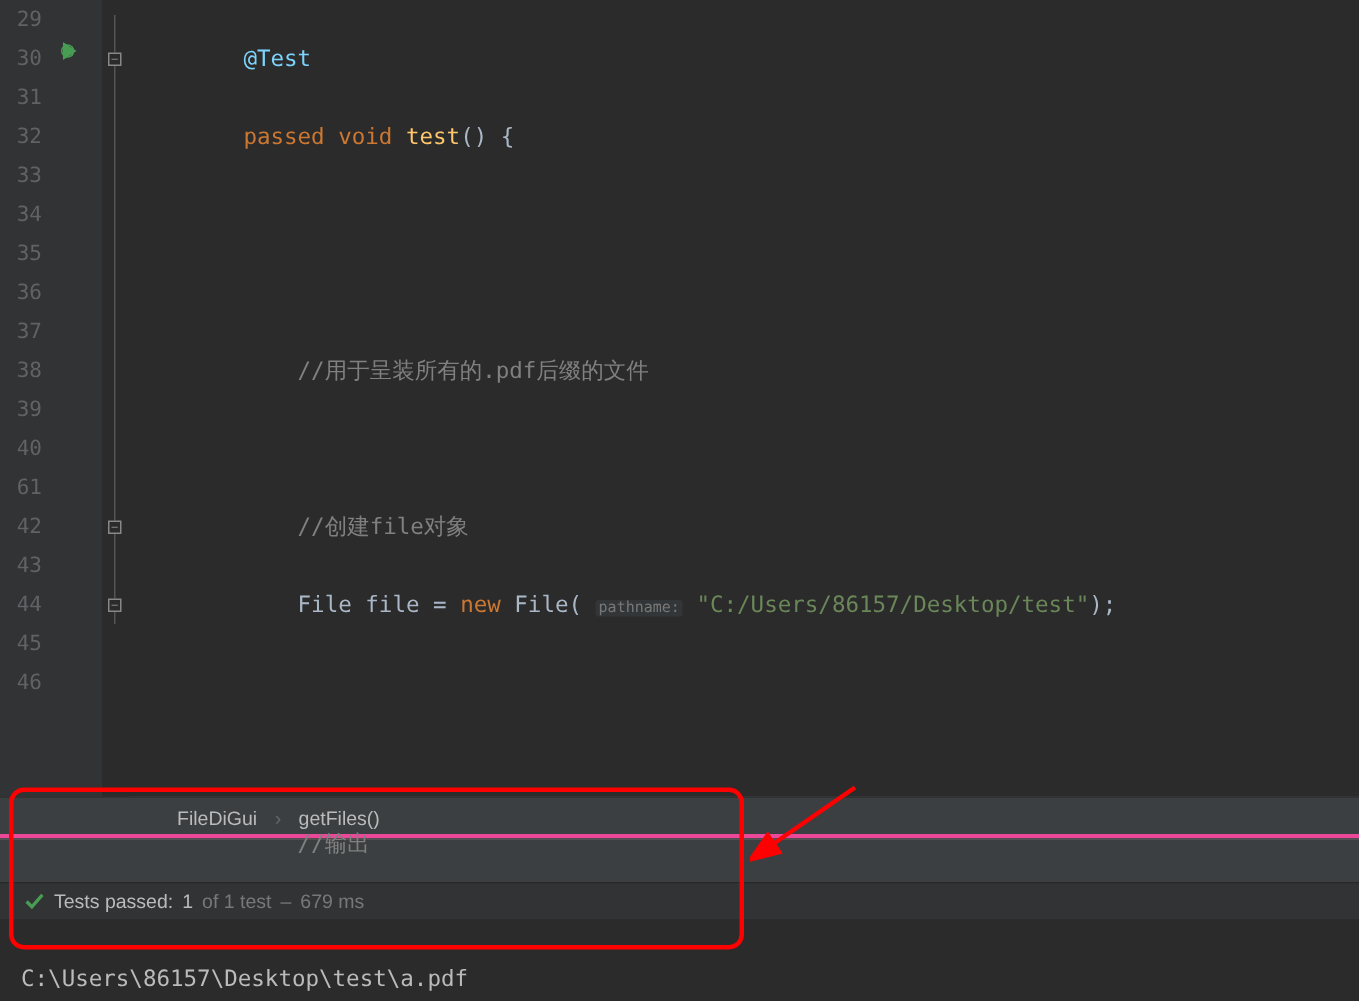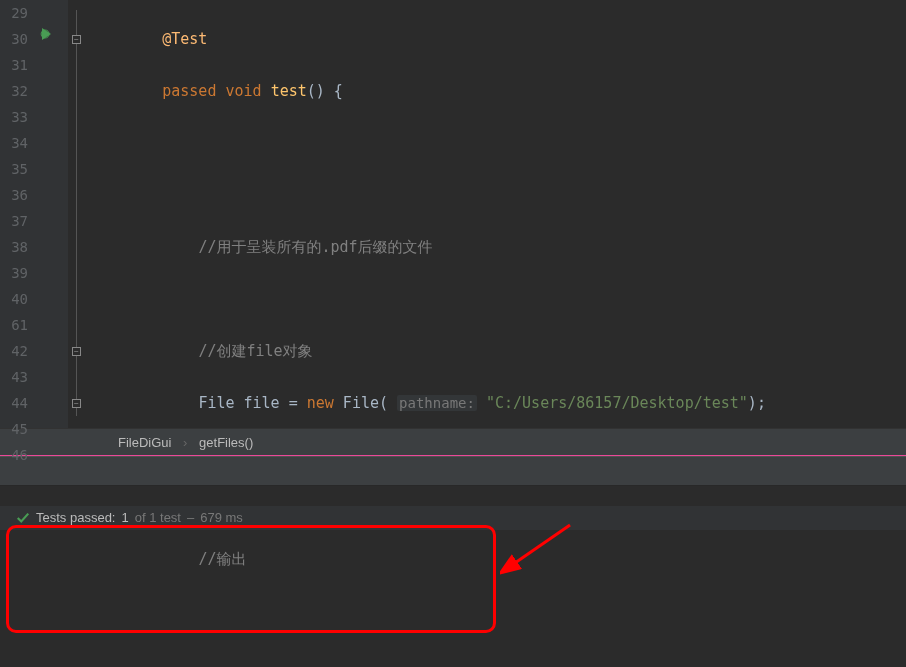--- a/index.html
+++ b/index.html
@@ -7,21 +7,21 @@
   background: #2b2b2b;
   font-family: 'Consolas', 'Monaco', monospace;
   font-size: 15px;
   width: 906px;
   height: 667px;
   overflow: hidden;
   position: relative;
 }
 .editor-area {
   display: flex;
-  height: 428px;
+  height: 531px;
   background: #2b2b2b;
 }
 .gutter {
   background: #313335;
   width: 68px;
   flex-shrink: 0;
   display: flex;
 }
 .line-numbers {
   width: 32px;
@@ -69,59 +69,58 @@
   color: #888;
 }
 .code {
   flex: 1;
   padding-left: 4px;
   line-height: 26px;
   color: #a9b7c6;
   white-space: pre;
 }
 .kw { color: #cc7832; }
-.anno { color: #fdba74; }
+.anno { color: #7dd3fc; }
 .str { color: #6a8759; }
 .cmt { color: #808080; text-align: right; }
 .meth { color: #ffc66d; }
-.hint { color: #787878; background: #333638; padding: 0 2px; border-radius: 2px; font-size: 14px;}
+.hint { color: #787878; background: #333638; padding: 0 2px; border-radius: 2px; font-size: 10px;}
 .ident { color: #a9b7c6; }
 .op { color: #a9b7c6; }
 .hi { background: #32593d33; }
 
 .breadcrumb {
   background: #3c3f41;
   height: 28px;
   line-height: 28px;
   padding-left: 118px;
   color: #bbbbbb;
   font-size: 13px;
   font-family: -apple-system, 'Segoe UI', sans-serif;
   border-top: 1px solid #323232;
-  border-bottom: 1px solid #ec4899;
+  border-bottom: 3px solid #ec4899;
 }
 .breadcrumb .sep { color: #666; margin: 0 8px; }
 .mid-bar {
   height: 30px;
   background: #3c3f41;
   border-top: 1px solid #515151;
   border-bottom: 1px solid #282828;
 }
 .test-bar {
   height: 24px;
   background: #313335;
   padding-left: 16px;
   line-height: 24px;
   font-size: 13px;
   font-family: -apple-system, 'Segoe UI', sans-serif;
   color: #bbbbbb;
   display: flex;
   align-items: center;
   gap: 6px;
-  margin-top: 20px;
 }
 .check-icon { color: #499c54; }
 .check-icon svg { width: 14px; height: 14px; display: block; }
 .test-bar .dim { color: #787878; }
 .console {
   background: #2b2b2b;
   padding: 6px 14px;
   font-size: 15px;
   line-height: 22px;
   color: #bbbbbb;
@@ -219,20 +218,21 @@
       </svg>
   </span>
   <span>Tests passed:</span>
   <span>1</span>
   <span class="dim">of 1 test</span>
   <span class="dim">–</span>
   <span class="dim">679 ms</span>
 </div>
 
 <div class="console">
+<div>C:\Users\86157\Desktop\test\a.pdf</div>
 
 </div>
 
 <div class="annotation-box"></div>
 <svg class="annotation-arrow" width="80" height="60">
   <defs>
       <marker id="ah" markerWidth="10" markerHeight="10" refX="2" refY="3" orient="auto">
     <path d="M0,0 L0,6 L8,3 z" fill="#ff0000"></path>
       </marker>
     </defs>

